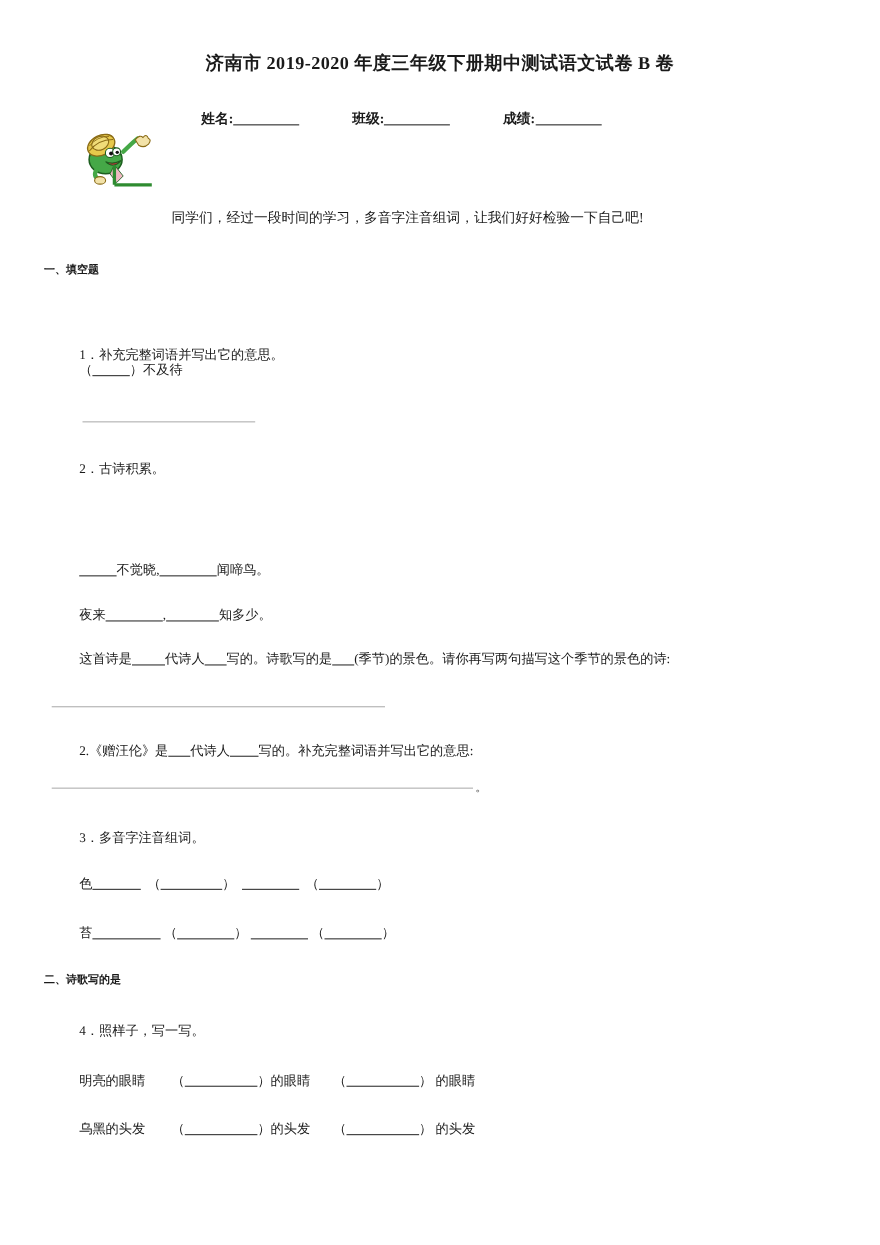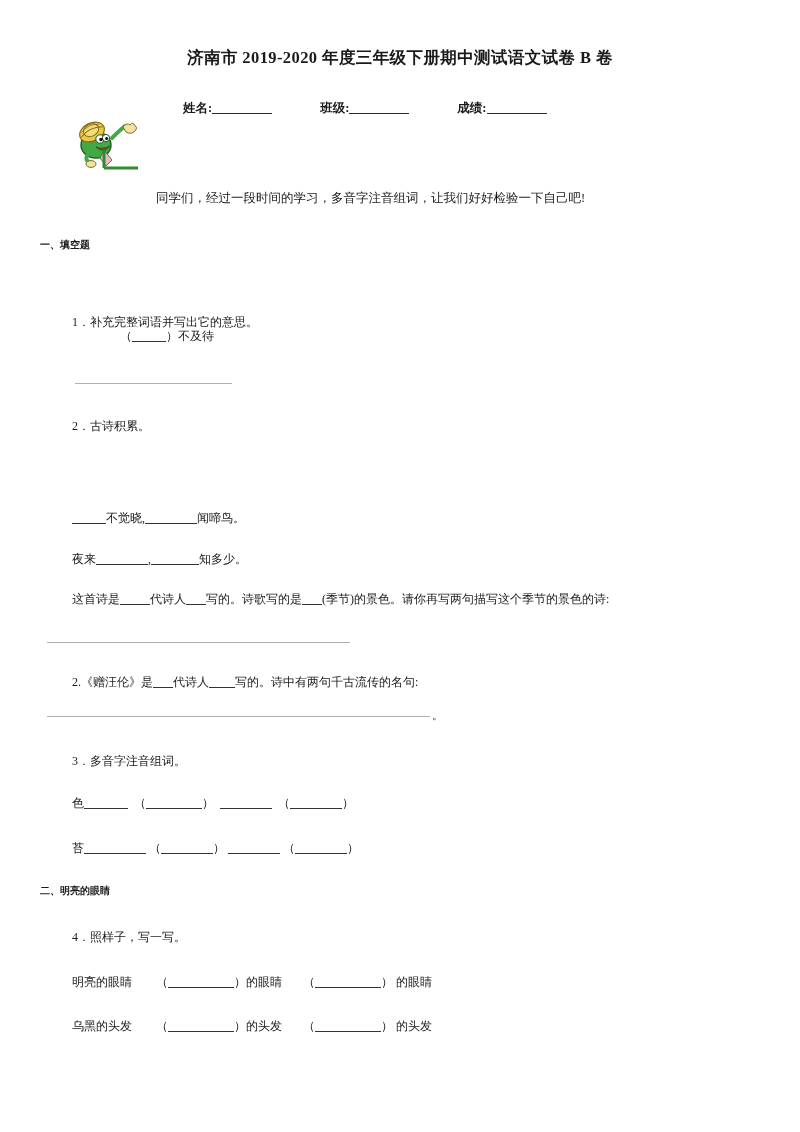--- a/index.html
+++ b/index.html
@@ -184,21 +184,21 @@
     <path d="M34 34 L34 52" stroke="#2e8b30" stroke-width="3"></path>
   </svg>
 
   <div class="greeting">同学们，经过一段时间的学习，多音字注音组词，让我们好好检验一下自己吧!</div>
 
   <div class="section-head" id="sec1">一、填空题</div>
 
   <div class="q q-num" style="top:283px;margin-top:31px;">
     <span>1．</span><span>补充完整词语并写出它的意思。</span>
   </div>
-  <div class="q q-body" style="top:328px;margin-left:48px;">
+  <div class="q q-body" style="top:328px;">
     <span>（</span><span class="ul ul-34"></span><span>）</span><span>不及待</span>
   </div>
   <div class="answer-rule" style="top:383px; left:75px; width:157px;"></div>
 
   <div class="q q-num" style="top:418px;">
     <span>2．</span><span>古诗积累。</span>
   </div>
 
   <div class="q q-body" style="top:510px;">
     <span class="ul ul-34"></span><span>不觉晓,</span><span class="ul ul-52"></span><span>闻啼鸟。</span>
@@ -207,38 +207,38 @@
   <div class="q q-body" style="top:551px;text-align:right;">
     <span>夜来</span><span class="ul ul-52"></span><span>,</span><span class="ul ul-48"></span><span>知多少。</span>
   </div>
 
   <div class="q q-body" style="top:591px;">
     <span>这首诗是</span><span class="ul ul-30"></span><span>代诗人</span><span class="ul ul-20"></span><span>写的。诗歌写的是</span><span class="ul ul-20"></span><span>(季节)的景色。请你再写两句描写这个季节的景色的诗:</span>
   </div>
   <div class="answer-rule" style="top:642px; left:47px; width:303px;"></div>
 
   <div class="q q-body" style="top:674px;">
-    <span>2.</span><span>《赠汪伦》是</span><span class="ul ul-20"></span><span>代诗人</span><span class="ul ul-26"></span><span>写的。诗中有两句千古流传的名句:</span>
+    <span>2.</span><span>《赠汪伦》是</span><span class="ul ul-20"></span><span>代诗人</span><span class="ul ul-26"></span><span>写的。补充完整词语并写出它的意思:</span>
   </div>
   <div class="answer-rule" style="top:716px; left:47px; width:383px;"></div>
   <div class="tail-period" style="top:708px; left:432px;">。</div>
 
   <div class="q q-num" style="top:753px;">
     <span>3．</span><span>多音字注音组词。</span>
   </div>
 
   <div class="q q-body" style="top:795px;">
     <span>色</span><span class="ul ul-44"></span>&nbsp;&nbsp;<span>（</span><span class="ul ul-56"></span><span>）</span>&nbsp;&nbsp;<span class="ul ul-52"></span>&nbsp;&nbsp;<span>（</span><span class="ul ul-52"></span><span>）</span>
   </div>
 
   <div class="q q-body" style="top:840px;">
     <span>苔</span><span class="ul ul-62"></span>&nbsp;<span>（</span><span class="ul ul-52"></span><span>）</span>&nbsp;<span class="ul ul-52"></span>&nbsp;<span>（</span><span class="ul ul-52"></span><span>）</span>
   </div>
 
-  <div class="section-head" id="sec2">二、明亮的眼睛</div>
+  <div class="section-head" id="sec2">二、诗歌写的是</div>
 
   <div class="q q-num" style="top:929px;">
     <span>4．</span><span>照样子，写一写。</span>
   </div>
 
   <div class="q q-body" style="top:1018px;">
     <span>乌黑的头发</span>&nbsp;&nbsp;&nbsp;&nbsp;&nbsp;&nbsp;&nbsp;&nbsp;<span>（</span><span class="ul ul-66"></span><span>）</span><span>的头发</span>&nbsp;&nbsp;&nbsp;&nbsp;&nbsp;&nbsp;&nbsp;<span>（</span><span class="ul ul-66"></span><span>）</span>&nbsp;<span>的头发</span>
   </div>
 
   <div class="q q-body" style="top:974px;">

